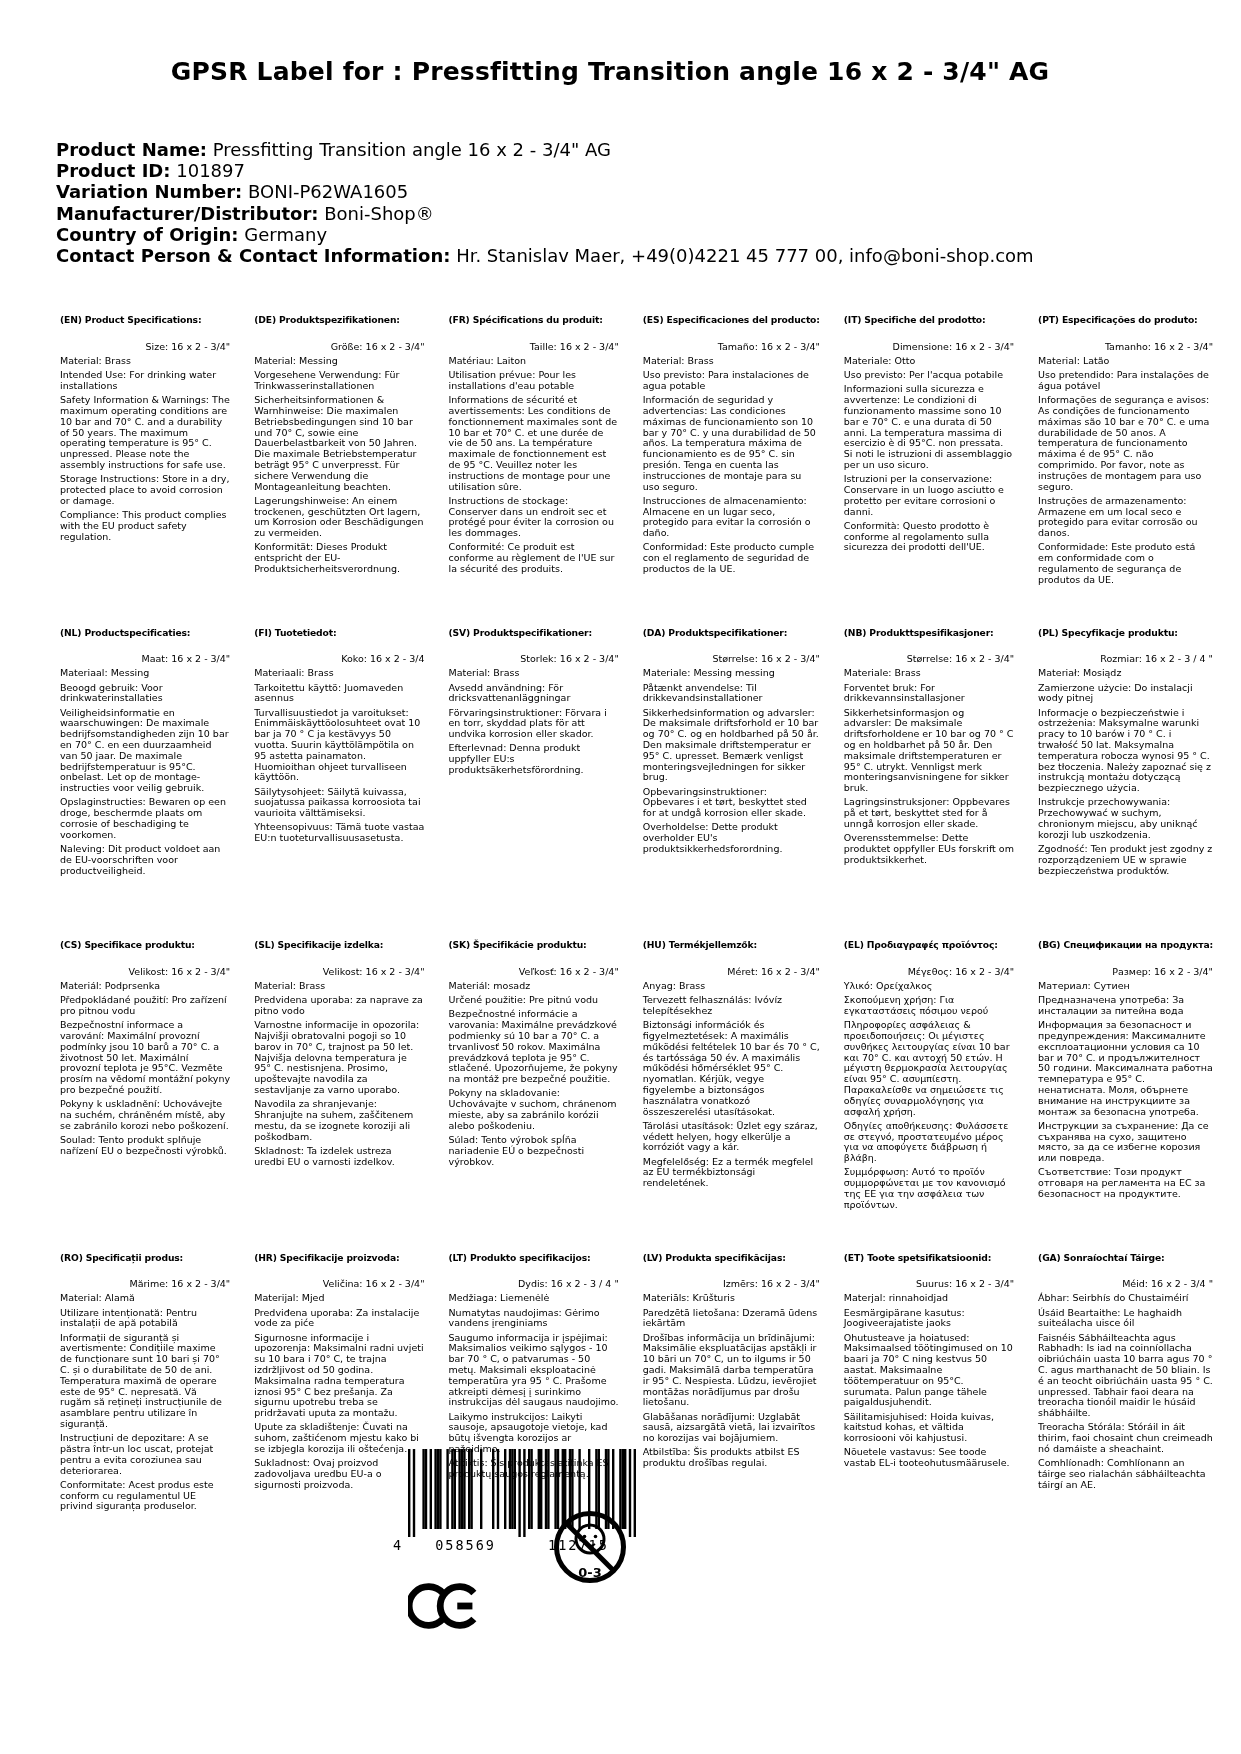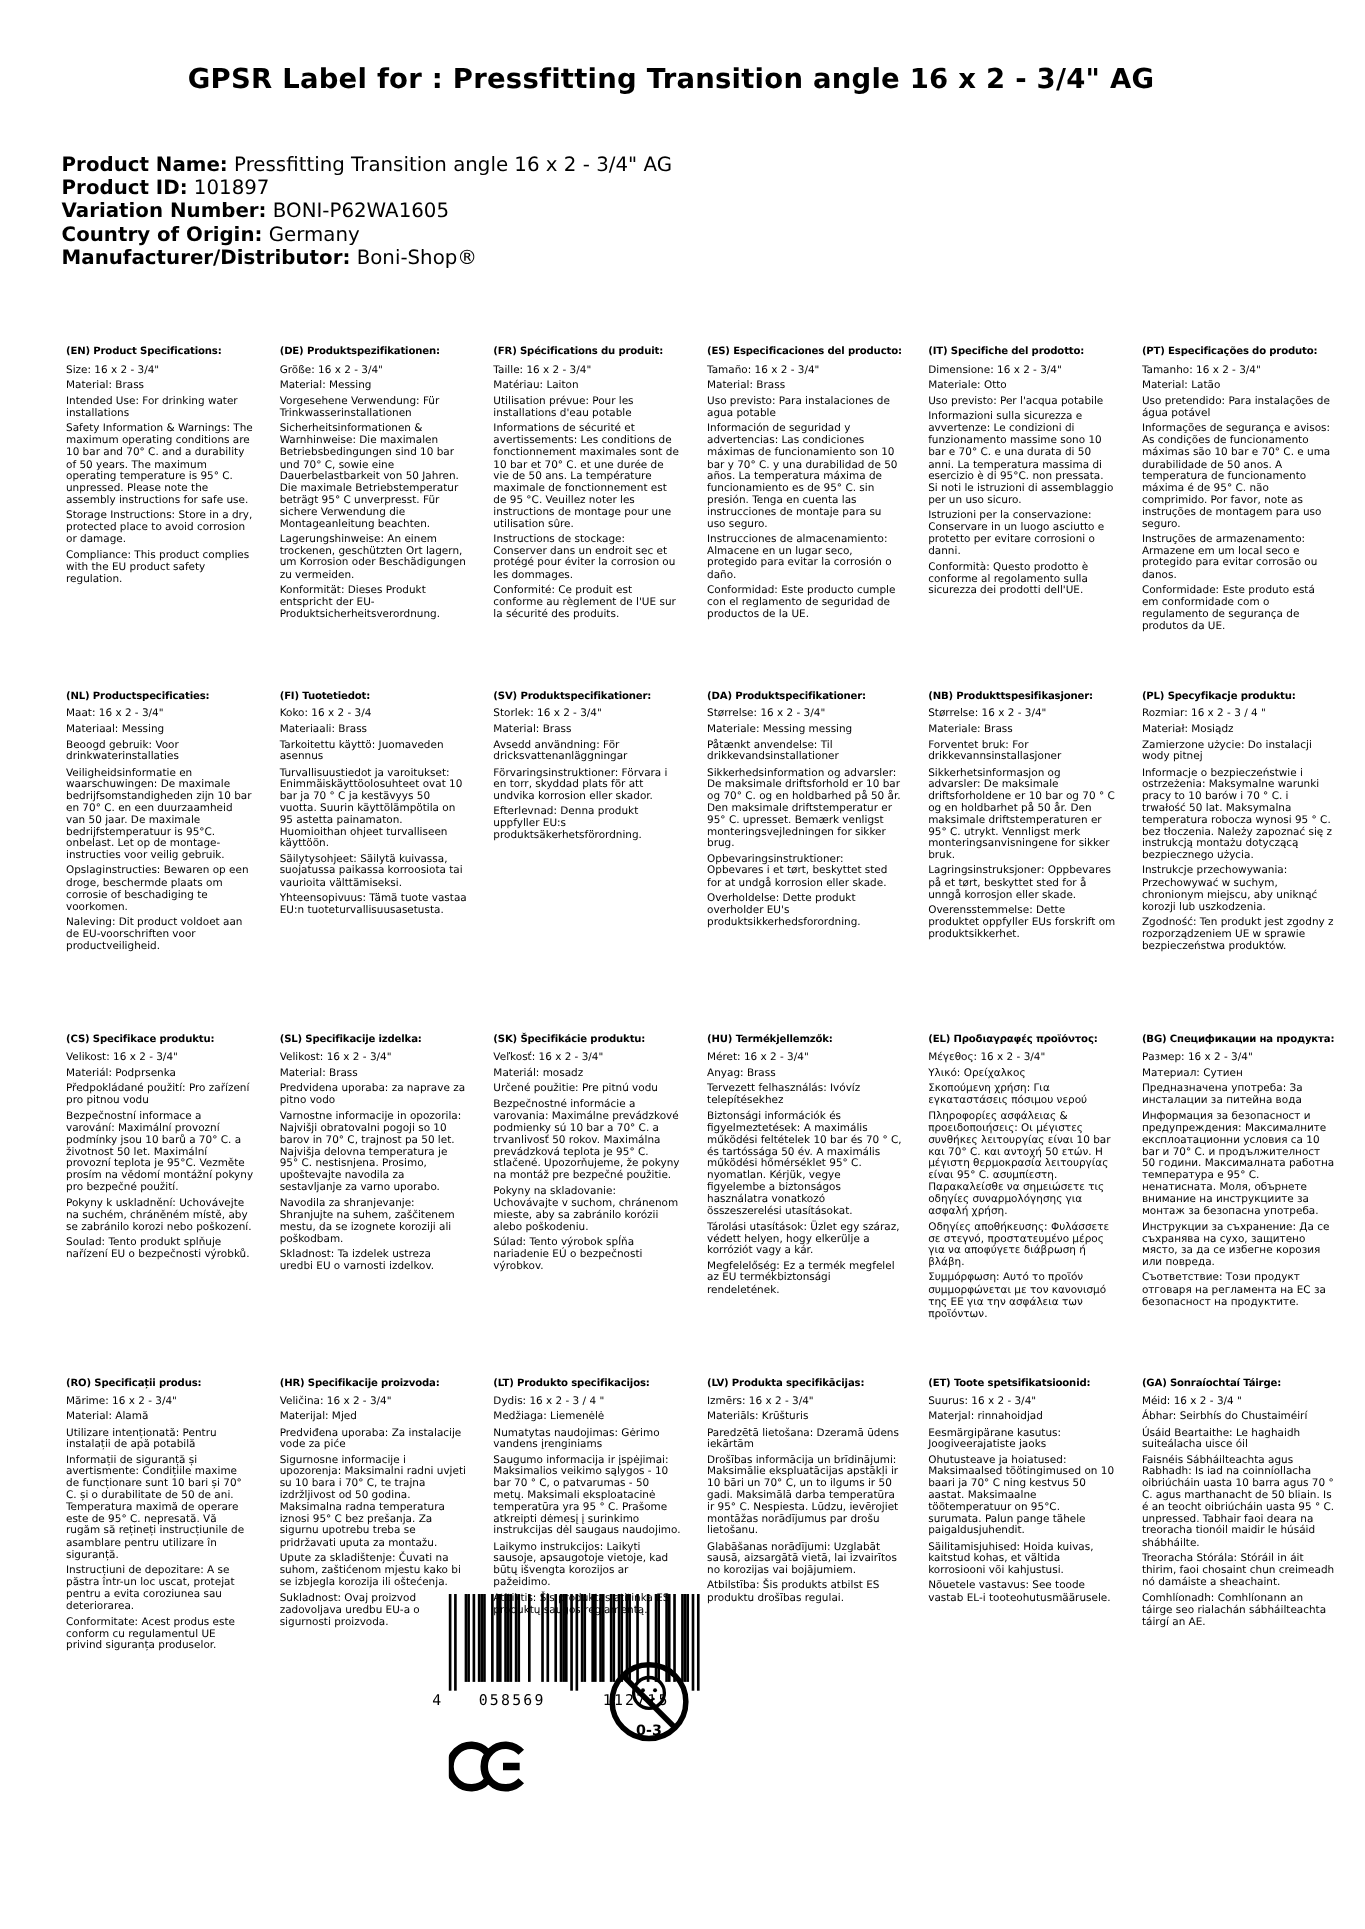--- a/index.html
+++ b/index.html
@@ -25,42 +25,43 @@
     column-gap: 24px; grid-auto-rows: 312.5px;
   }
   .spec-block {
     font-size: 9.5px; line-height: 10.8px;
     overflow-wrap: break-word; word-wrap: break-word;
   }
   .spec-heading {
     font-weight: bold; font-size: 9.2px; letter-spacing: -0.15px; white-space: nowrap;
   }
   .spec-block p { margin: 3.4px 0 0 0; }
-  .spec-block p.first { margin-top: 6px; }
+  .spec-block p.first { margin-top: 16px; text-align: right; }
   .barcode { position: absolute; left: 390px; top: 1449px; }
   .barcode svg rect { fill: #000; }
   .barcode svg text {
     font-family: "DejaVu Sans Mono", "Liberation Mono", monospace;
     font-size: 13.5px; letter-spacing: 2px; fill: #000;
   }
   .ce-mark { position: absolute; left: 408px; top: 1577px; }
   .age-mark { position: absolute; left: 551px; top: 1504px; }
   .age-mark text { font-family: "DejaVu Sans", sans-serif; font-weight: bold; font-size: 13px; fill:#000; }
 </style>
 </head>
 <body>
 
 <div class="title">GPSR Label for : Pressfitting Transition angle 16 x 2 - 3/4" AG</div>
 
 <div class="product-info" id="product-info">
     <div><span class="pi-label">Product Name:</span><span> Pressfitting Transition angle 16 x 2 - 3/4" AG</span></div>
     <div><span class="pi-label">Product ID:</span><span> 101897</span></div>
     <div><span class="pi-label">Variation Number:</span><span> BONI-P62WA1605</span></div>
+    <div><span class="pi-label">Manufacturer/Distributor:</span><span> Boni-Shop®</span></div>
     <div><span class="pi-label">Country of Origin:</span><span> Germany</span></div>
-    <div><span class="pi-label">Manufacturer/Distributor:</span><span> Boni-Shop®</span></div>
+    <div><span class="pi-label">Contact Person &amp; Contact Information:</span><span> Hr. Stanislav Maer, +49(0)4221 45 777 00, info@boni-shop.com</span></div>
   </div>
 
 <div class="specs-grid" id="specs-grid">
     <div class="spec-block">
       <div class="spec-heading">(EN) Product Specifications:</div>
       <p class="first">Size: 16 x 2 - 3/4"</p>
       <p>Material: Brass</p>
       <p>Intended Use: For drinking water installations</p>
       <p>Safety Information &amp; Warnings: The maximum operating conditions are 10 bar and 70° C. and a durability of 50 years. The maximum operating temperature is 95° C. unpressed. Please note the assembly instructions for safe use.</p>
       <p>Storage Instructions: Store in a dry, protected place to avoid corrosion or damage.</p>

